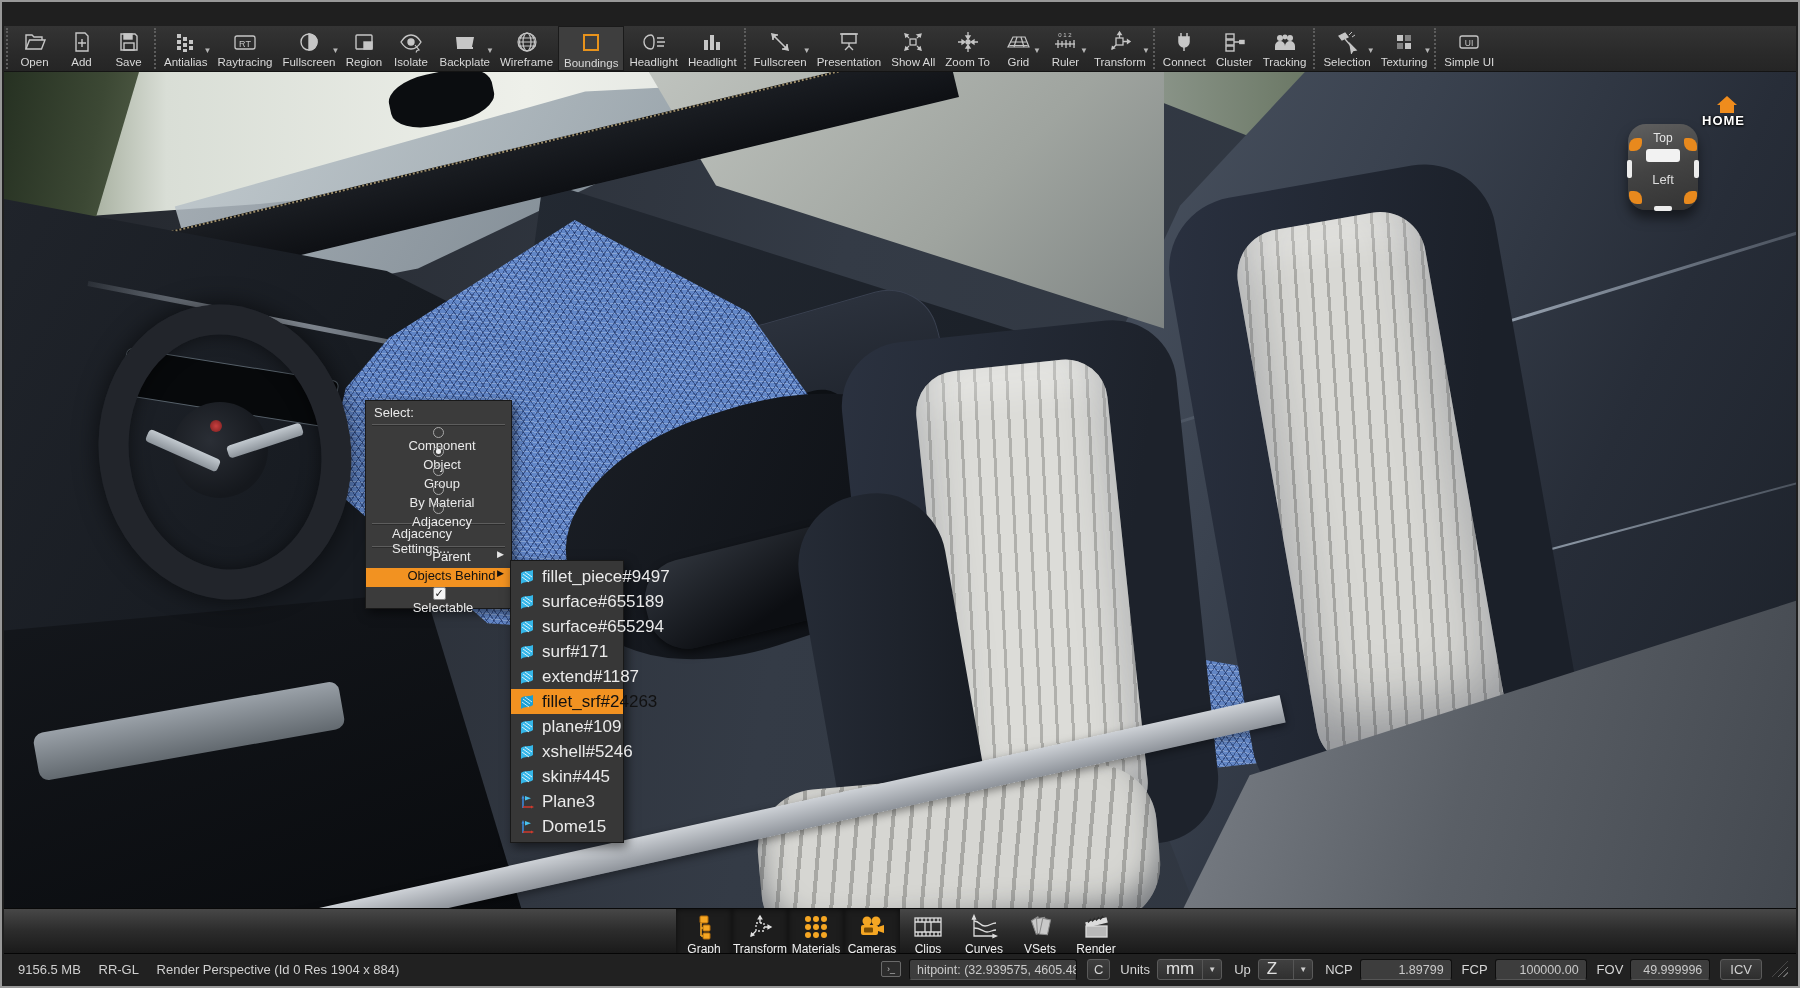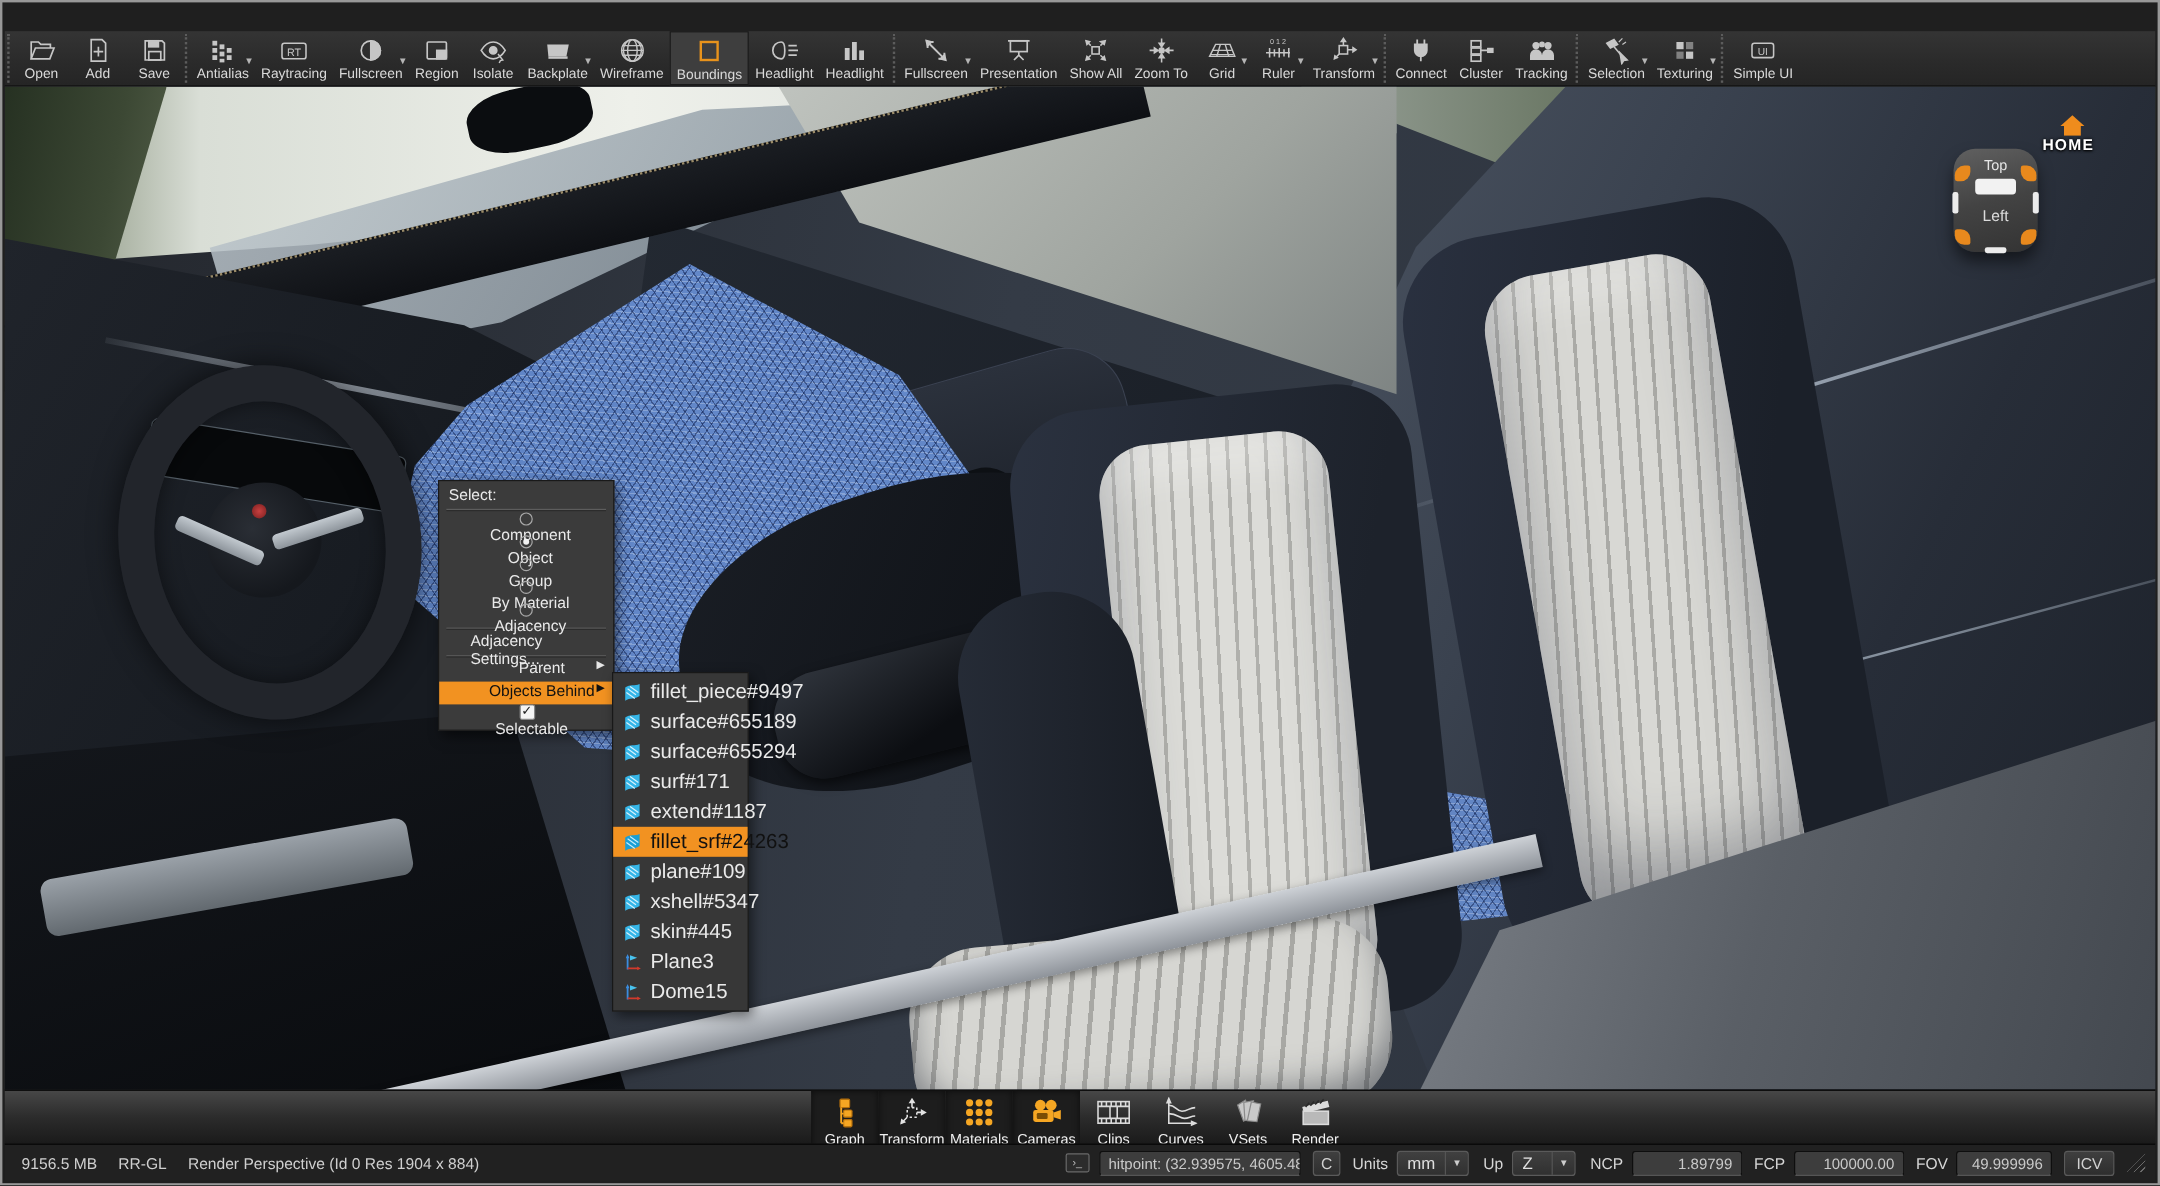--- a/index.html
+++ b/index.html
@@ -118,21 +118,21 @@
   .statusbar { position:absolute; left:2px; right:2px; bottom:2px; height:31px; background:#212121; border-top:1px solid #050505; display:flex; align-items:center; font-size:13px; color:#cfcfcf; z-index:40; }
   .sb-left { margin-left:14px; white-space:nowrap; }
   .sb-left span { margin-right:14px; }
   .sb-right { margin-left:auto; display:flex; align-items:center; margin-right:6px; }
   .sb-consoleicon { width:20px; height:16px; border:1px solid #6a6a6a; border-radius:2px; color:#bdbdbd; font-size:9px; line-height:14px; text-align:center; margin-right:8px; background:#2c2c2c; }
   .sb-field { background:#3d3d3d; border:1px solid #0e0e0e; border-bottom-color:#555; border-radius:3px; color:#c9c9c9; font-size:12.5px; padding:1px 7px; height:21px; line-height:18px; }
   .sb-hitpoint { width:168px; overflow:hidden; white-space:nowrap; margin-right:10px; }
   .sb-btn { background:linear-gradient(#3f3f3f,#2e2e2e); border:1px solid #5a5a5a; border-radius:3px; color:#d2d2d2; height:21px; padding:0 6px; line-height:19px; margin-right:10px; }
   .sb-label { margin-right:7px; color:#d6d6d6; }
   .sb-dd { display:flex; align-items:center; background:linear-gradient(#404040,#303030); border:1px solid #5a5a5a; border-radius:3px; height:21px; margin-right:12px; }
-  .sb-dd .val { padding:0 8px; color:#e0e0e0; font-size:14px; }
+  .sb-dd .val { padding:0 8px; color:#e0e0e0; font-size:17px; }
   .sb-dd .caret { border-left:1px solid #555; padding:0 5px; font-size:8px; color:#cdcdcd; height:100%; display:flex; align-items:center; }
   .sb-num { width:92px; text-align:right; margin-right:10px; }
   .sb-num.fov { width:80px; }
   .sb-icv { font-size:13px; padding:0 9px; }
   .sb-grip { width:16px; height:16px; margin-right:2px; background:
     repeating-linear-gradient(135deg,transparent 0 3px,#6a6a6a 3px 4px); clip-path:polygon(100% 0,100% 100%,0 100%); }
 </style>
 </head>
 <body>
 
@@ -569,21 +569,21 @@
           <path d="M2 4 C6 1 10 3 14 1 L14 11 C10 14 6 12 2 15 Z" fill="#35b6e8"></path>
           <path d="M4 5l7 5M3 8l7 5M6 3l7 5" stroke="#d8f2fc" stroke-width="1" fill="none"></path>
         </svg>
       <span>plane#109</span>
     </div>
     <div class="sm-row">
       <svg class="smicon" viewBox="0 0 16 16">
           <path d="M2 4 C6 1 10 3 14 1 L14 11 C10 14 6 12 2 15 Z" fill="#35b6e8"></path>
           <path d="M4 5l7 5M3 8l7 5M6 3l7 5" stroke="#d8f2fc" stroke-width="1" fill="none"></path>
         </svg>
-      <span>xshell#5347</span>
+      <span>xshell#5246</span>
     </div>
     <div class="sm-row">
       <svg class="smicon" viewBox="0 0 16 16">
           <path d="M2 4 C6 1 10 3 14 1 L14 11 C10 14 6 12 2 15 Z" fill="#35b6e8"></path>
           <path d="M4 5l7 5M3 8l7 5M6 3l7 5" stroke="#d8f2fc" stroke-width="1" fill="none"></path>
         </svg>
       <span>skin#445</span>
     </div>
     <div class="sm-row">
       <svg class="smicon" viewBox="0 0 16 16">

